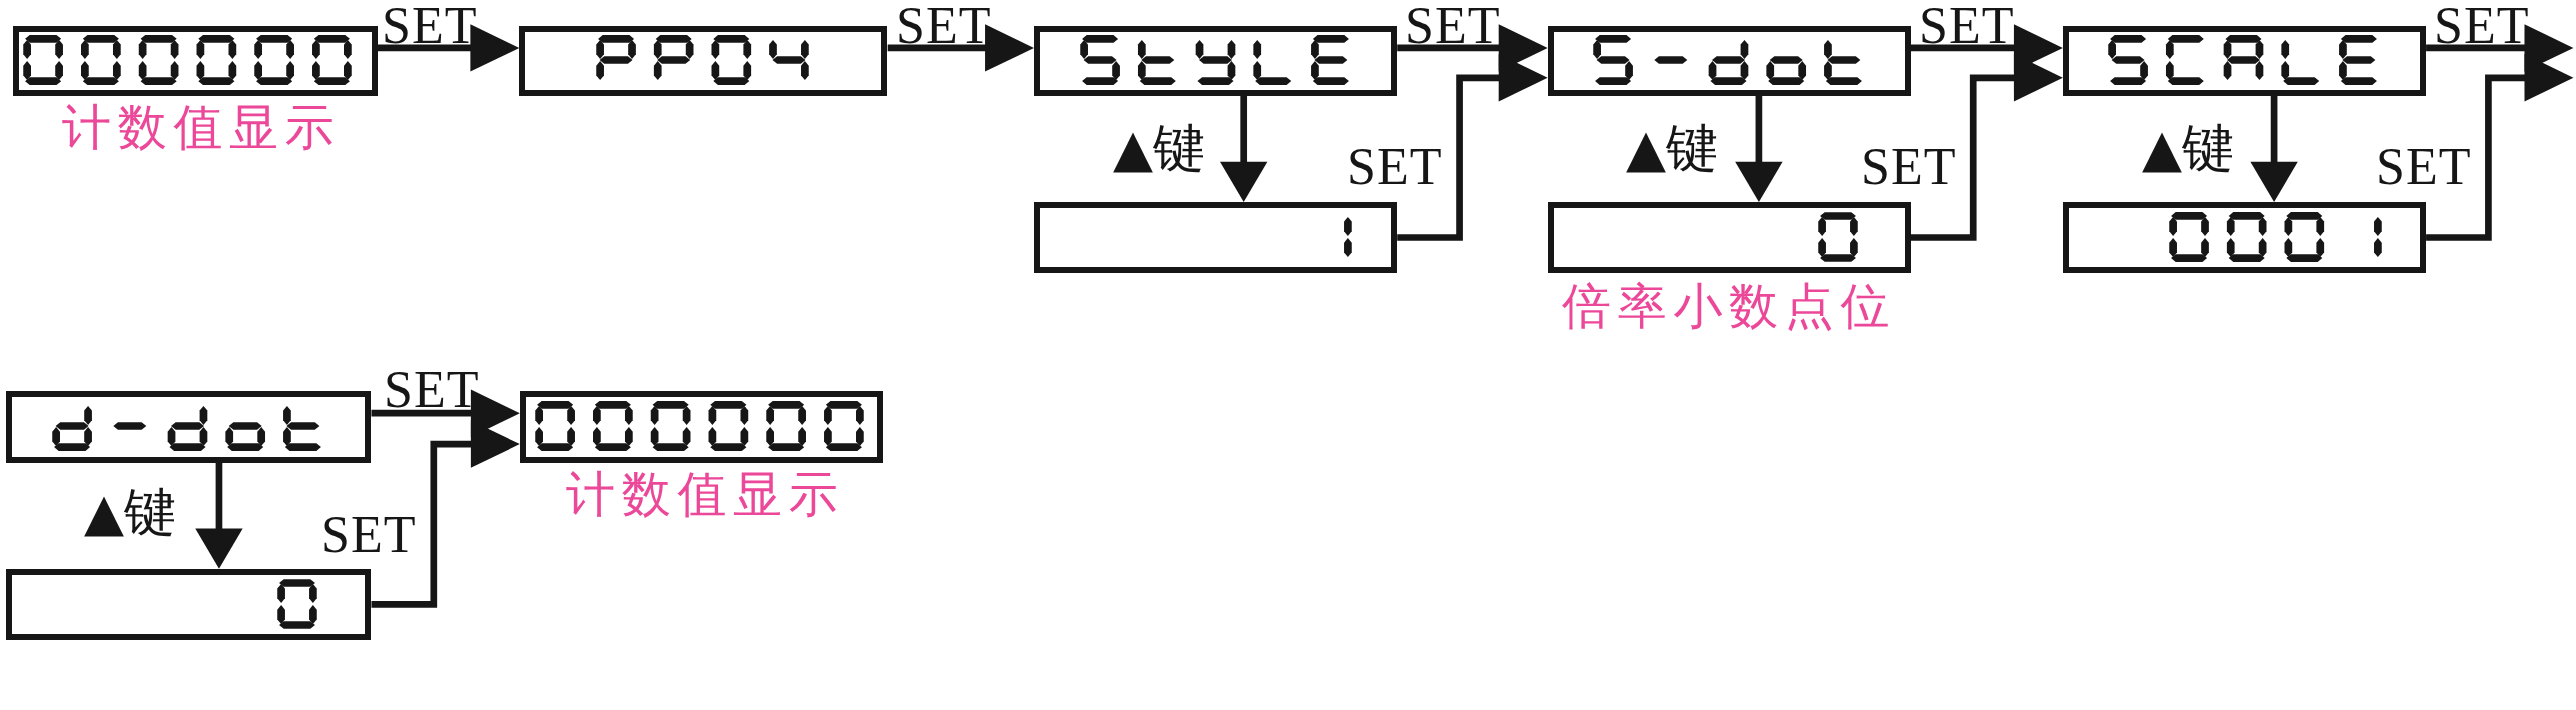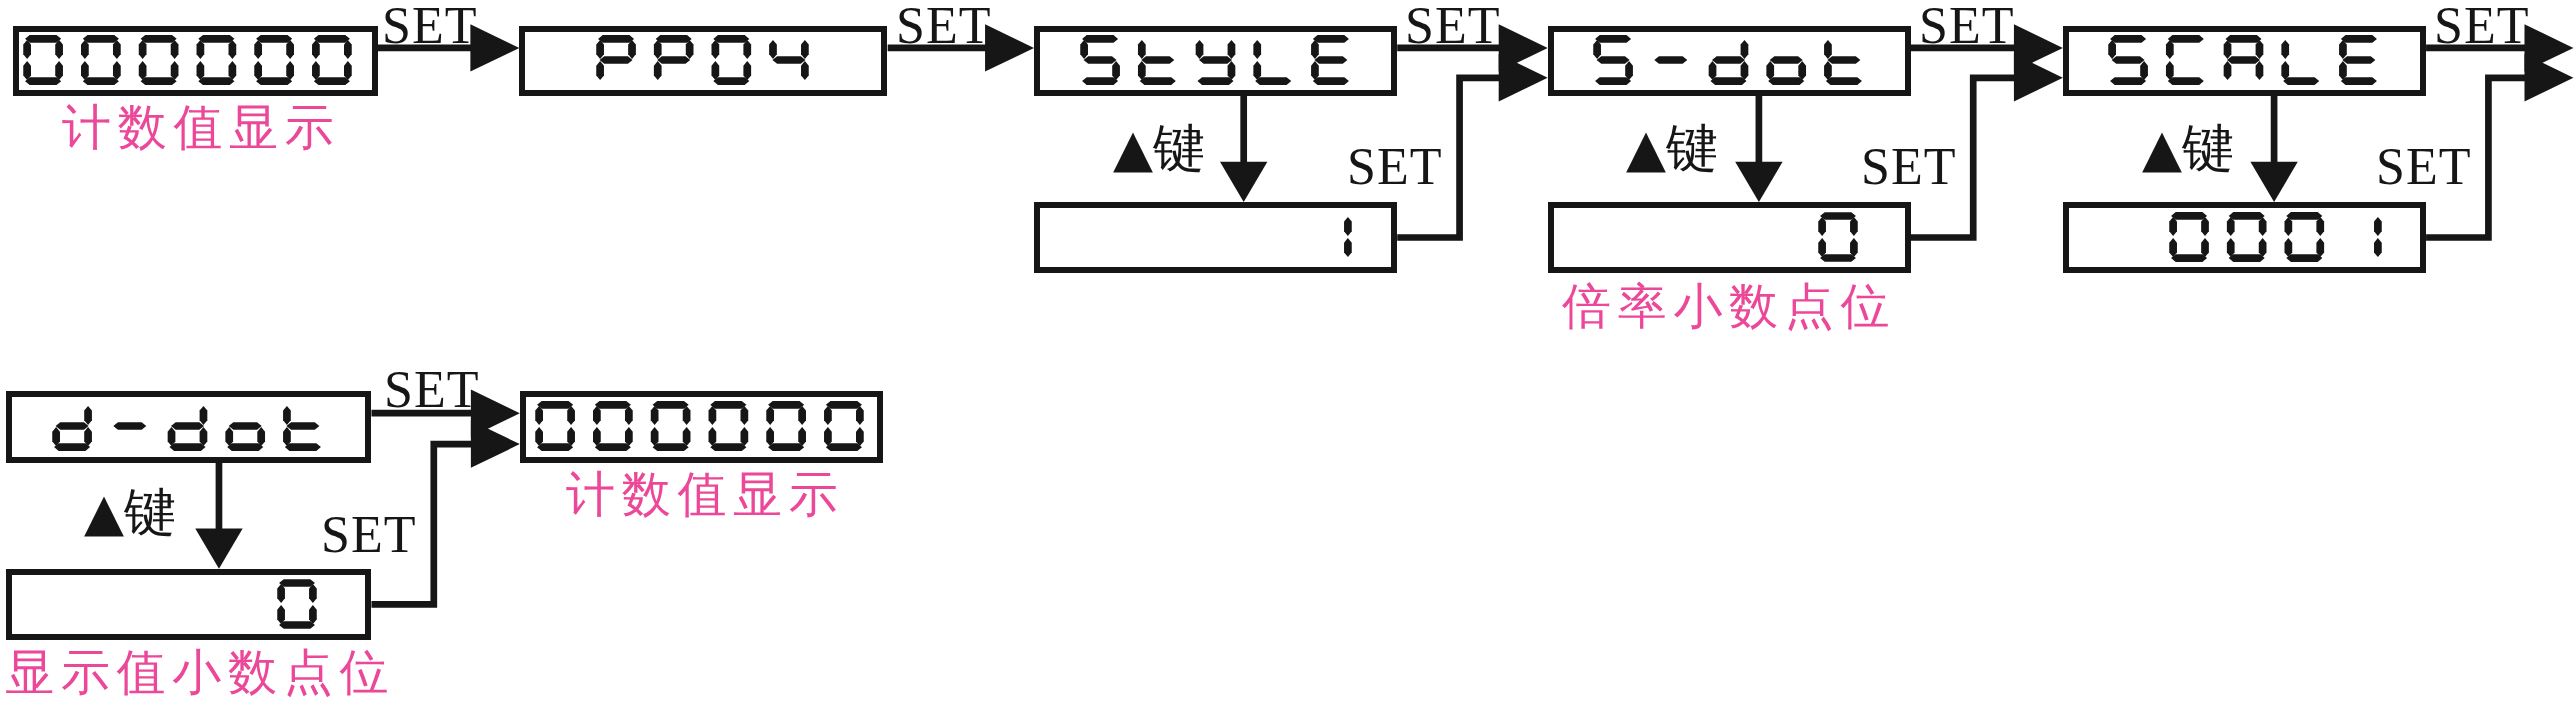--- a/index.html
+++ b/index.html
@@ -314,21 +314,20 @@
   <div class="disp-box" style="left:6.2px;top:569px;width:365px;height:71px;">
     <div class="seg" style="left:265px;top:2.6px;"><svg width="40" height="52" viewBox="0 0 78 100" fill="#161616" xmlns="http://www.w3.org/2000/svg">
           <polygon points="4,9 13,1.5 65,1.5 74,9 65,16.5 13,16.5"></polygon>
           <polygon points="70,11 77.5,20 77.5,39 70,48 62.5,39 62.5,20"></polygon>
           <polygon points="70,52 77.5,61 77.5,80 70,89 62.5,80 62.5,61"></polygon>
           <polygon points="4,91 13,83.5 65,83.5 74,91 65,98.5 13,98.5"></polygon>
           <polygon points="8,52 15.5,61 15.5,80 8,89 0.5,80 0.5,61"></polygon>
           <polygon points="8,11 15.5,20 15.5,39 8,48 0.5,39 0.5,20"></polygon>
         </svg></div>
   </div>
-  <div class="caption" style="left:5.2px;top:647px;">显示值小数点位</div>
 
   <div class="disp-box" style="left:520px;top:391px;width:363px;height:72px;">
     <div class="seg" style="left:9.3px;top:3.1px;"><svg width="329" height="52" viewBox="0 0 638 100" fill="#161616" xmlns="http://www.w3.org/2000/svg">
           <polygon points="4,9 13,1.5 65,1.5 74,9 65,16.5 13,16.5"></polygon>
           <polygon points="70,11 77.5,20 77.5,39 70,48 62.5,39 62.5,20"></polygon>
           <polygon points="70,52 77.5,61 77.5,80 70,89 62.5,80 62.5,61"></polygon>
           <polygon points="4,91 13,83.5 65,83.5 74,91 65,98.5 13,98.5"></polygon>
           <polygon points="8,52 15.5,61 15.5,80 8,89 0.5,80 0.5,61"></polygon>
           <polygon points="8,11 15.5,20 15.5,39 8,48 0.5,39 0.5,20"></polygon>
           <polygon points="116,9 125,1.5 177,1.5 186,9 177,16.5 125,16.5"></polygon>

